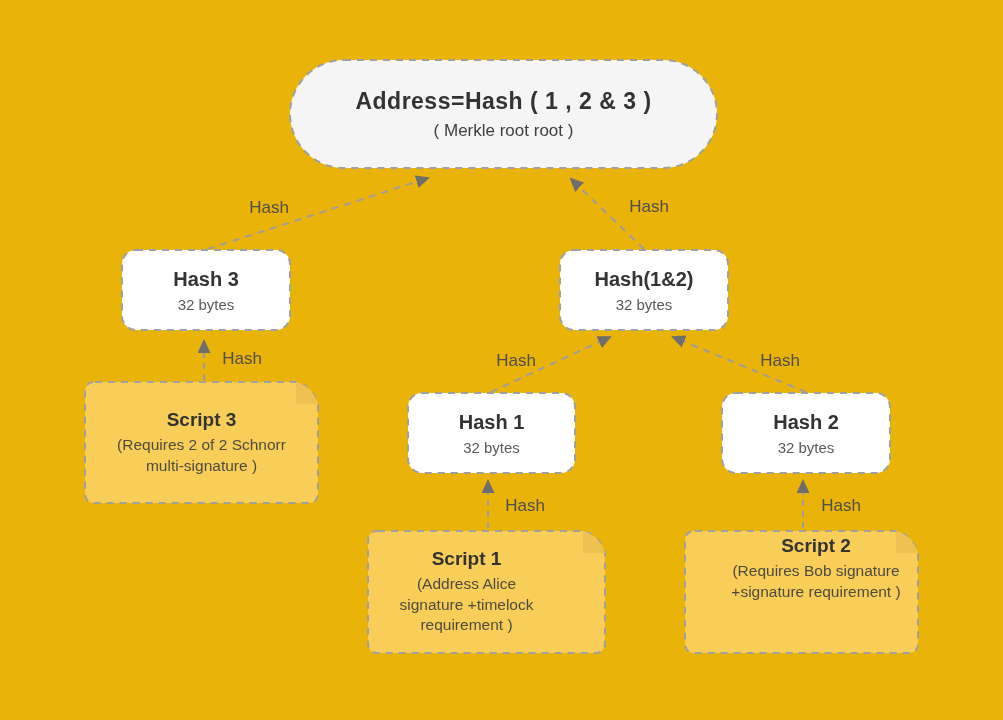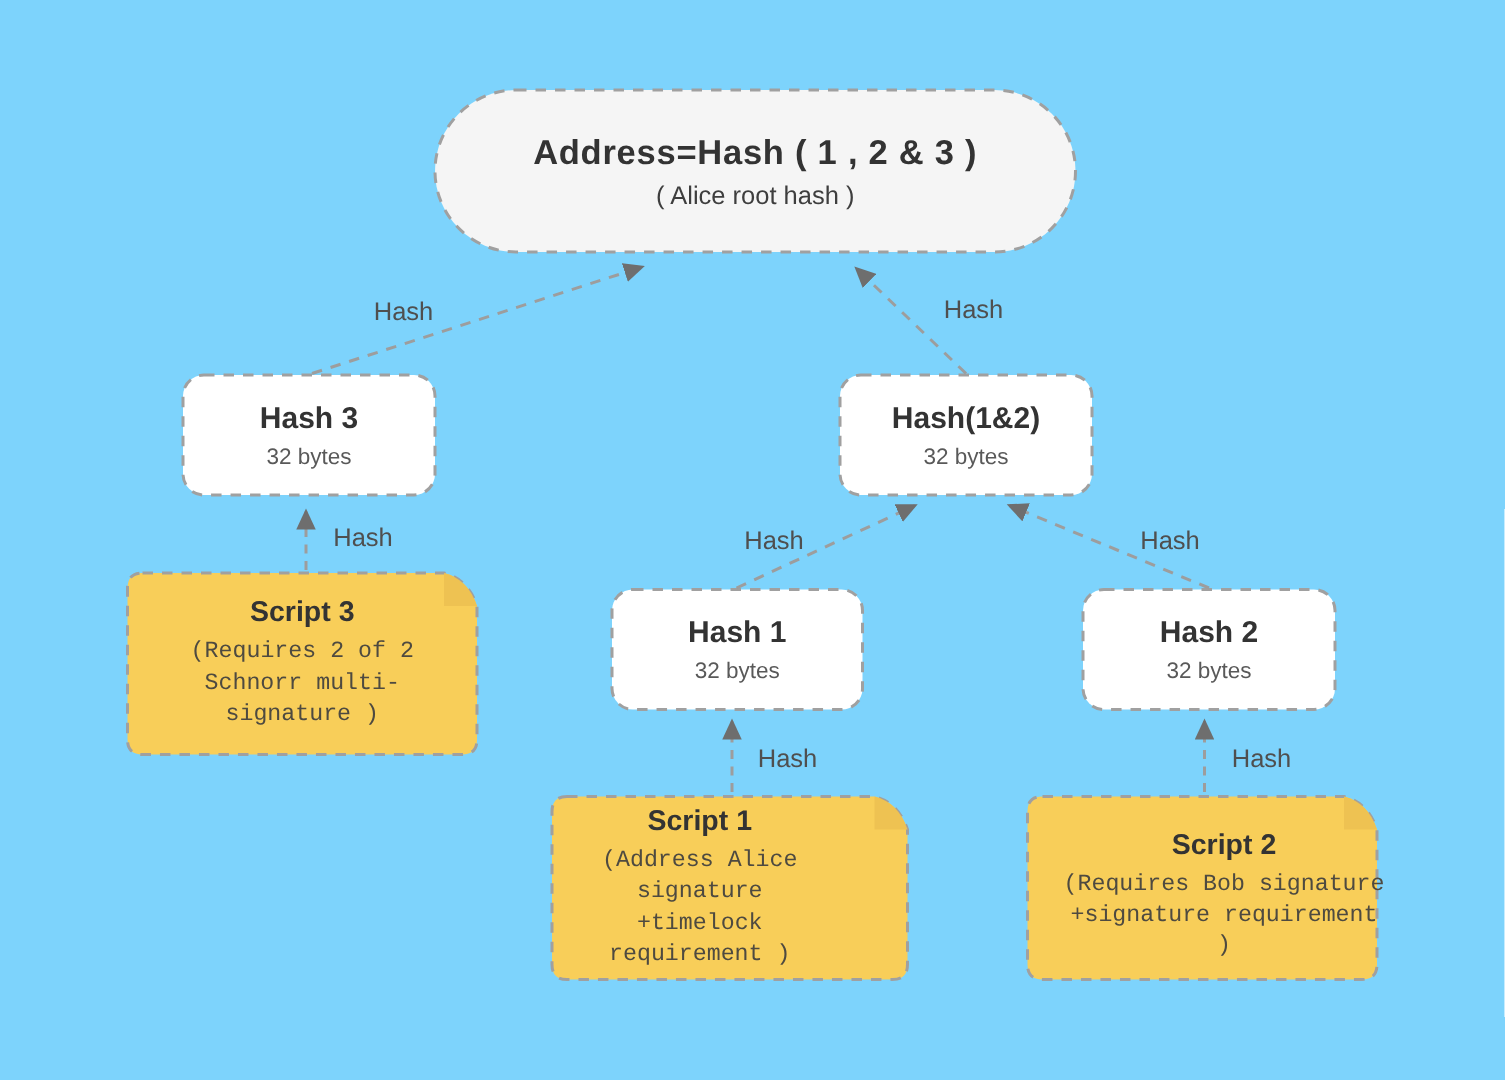--- a/index.html
+++ b/index.html
@@ -1,19 +1,19 @@
 <!DOCTYPE html>
 <html><head>
 <meta charset="utf-8">
 <style>
   html,body{margin:0;padding:0;background:#ffffff;}
   .canvas{
     position:relative;
     width:1003px;height:720px;
-    background:#7dd3fc;
+    background:#eab308;
     font-family:"Liberation Sans","DejaVu Sans",sans-serif;
     overflow:hidden;
   }
   .layer{position:absolute;left:0;top:0;}
   .node{
     position:absolute;
     display:flex;flex-direction:column;
     align-items:center;justify-content:center;
     text-align:center;
   }
@@ -27,24 +27,24 @@
   .hash-node{width:168px;height:80px;}
   .hash-node .title{font-size:20px;margin-bottom:5px;}
   .hash-node .sub{font-size:15px;}
   .hash3-node{left:122px;top:250px;}
   .hash12-node{left:560px;top:250px;}
   .hash1-node{left:408px;top:393px;width:167px;}
   .hash2-node{left:722px;top:393px;}
   
   .script-node{padding:0 24px;box-sizing:border-box;}
   .script-node .title{font-size:19px;margin-bottom:4px;}
-  .script-node .body{font-size:15.5px;line-height:1.35;color:#4e4a40;font-family:Liberation Mono, monospace;}
+  .script-node .body{font-size:15.5px;line-height:1.35;color:#4e4a40;}
   .script3-node{left:85px;top:382px;width:233px;height:121px;}
   .script1-node{left:368px;top:531px;width:197px;height:122px;}
-  .script2-node{left:685px;top:536px;width:262px;height:122px;}
+  .script2-node{left:685px;top:508px;width:262px;height:122px;}
   
   .edge-label{
     position:absolute;
     transform:translate(-50%,-50%);
     font-size:17px;color:#4f4f4f;
     white-space:nowrap;
   }
   .el-1{left:242px;top:359px;}
   .el-2{left:269px;top:208px;}
   .el-3{left:649px;top:207px;}
@@ -84,21 +84,21 @@
     <line x1="644" y1="249" x2="571" y2="179" stroke="#9d9d9d" stroke-width="2" stroke-dasharray="7 6" marker-end="url(#arr)"></line>
     <line x1="204" y1="380" x2="204" y2="341" stroke="#9d9d9d" stroke-width="2" stroke-dasharray="6 5" marker-end="url(#arr)"></line>
     <line x1="491" y1="392" x2="610" y2="337" stroke="#9d9d9d" stroke-width="2" stroke-dasharray="7 6" marker-end="url(#arr)"></line>
     <line x1="806" y1="392" x2="673" y2="337" stroke="#9d9d9d" stroke-width="2" stroke-dasharray="7 6" marker-end="url(#arr)"></line>
     <line x1="488" y1="528" x2="488" y2="481" stroke="#9d9d9d" stroke-width="2" stroke-dasharray="6 5" marker-end="url(#arr)"></line>
     <line x1="803" y1="528" x2="803" y2="481" stroke="#9d9d9d" stroke-width="2" stroke-dasharray="6 5" marker-end="url(#arr)"></line>
   </svg>
 
   <div class="node root-node">
     <div class="title">Address=Hash ( 1 , 2 &amp; 3 )</div>
-    <div class="sub">( Alice root hash )</div>
+    <div class="sub">( Merkle root root )</div>
   </div>
 
   <div class="node hash-node hash3-node">
     <div class="title">Hash 3</div>
     <div class="sub">32 bytes</div>
   </div>
 
   <div class="node hash-node hash12-node">
     <div class="title">Hash(1&amp;2)</div>
     <div class="sub">32 bytes</div>

